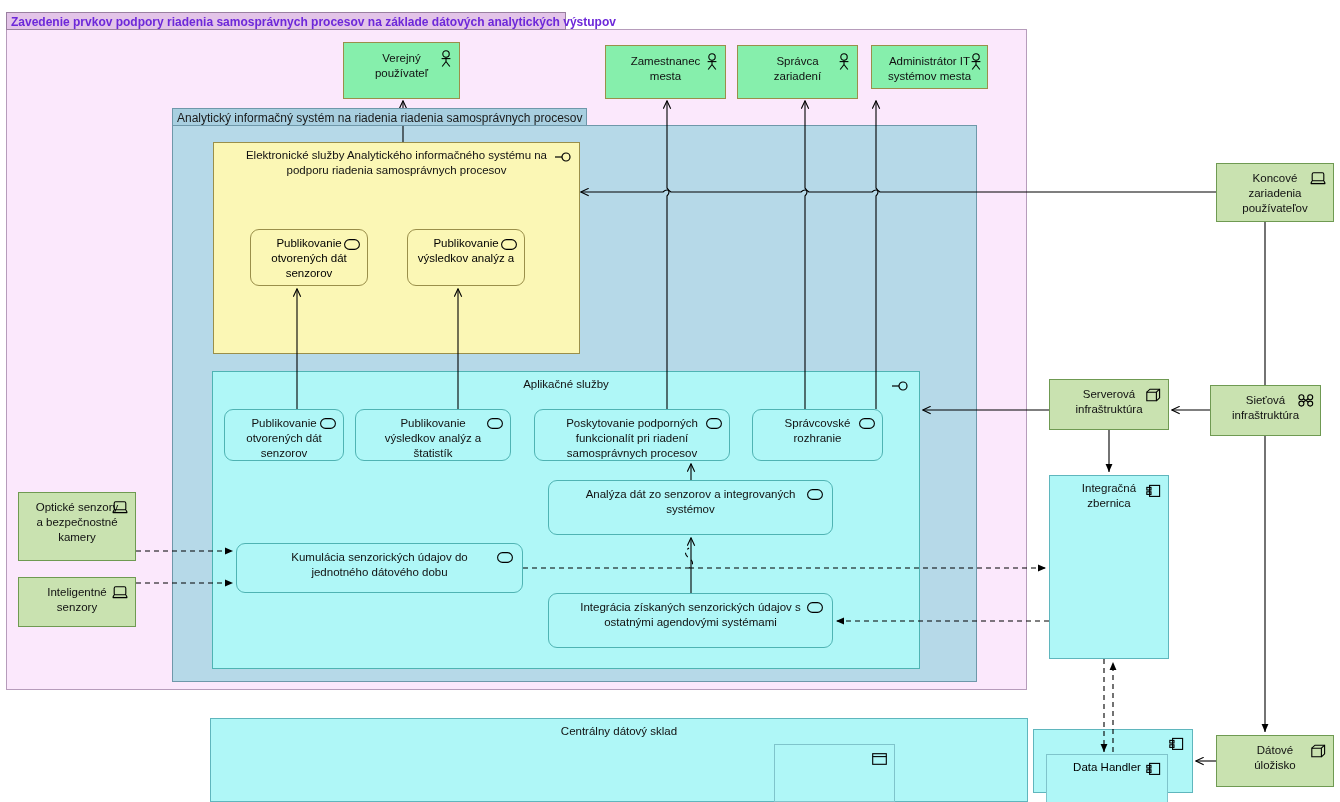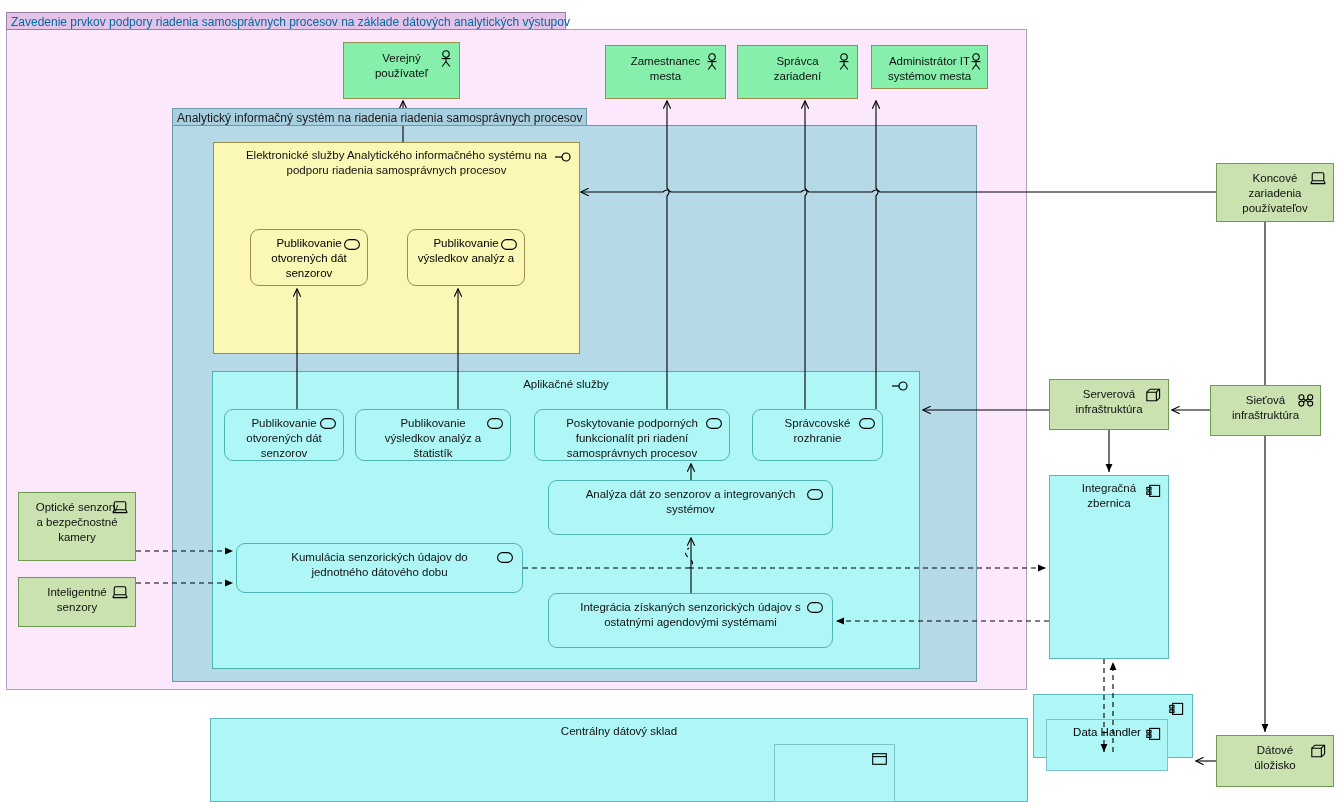--- a/index.html
+++ b/index.html
@@ -5,22 +5,22 @@
   html,body{margin:0;padding:0;background:#ffffff;}
   body{font-family:"Liberation Sans","DejaVu Sans",sans-serif;}
   #canvas{position:relative;width:1340px;height:802px;overflow:hidden;background:#ffffff;}
 
   .abs{position:absolute;box-sizing:border-box;}
 
   
   .grouping-title{
     position:absolute;box-sizing:border-box;
     background:#e3c4e8;border:1px solid #9a7fa0;
-    font-size:12px;color:#0369a1;line-height:16px;
-    padding:1px 4px 0 4px;white-space:nowrap;z-index:6;
+    font-size:12px;color:#6d28d9;line-height:16px;
+    padding:1px 4px 0 4px;white-space:nowrap;z-index:6;font-weight:bold;
   }
   .grouping-body{
     position:absolute;box-sizing:border-box;
     background:#fbe8fc;border:1px solid #b69cbb;
     z-index:1;
   }
   .sysgroup-title{
     position:absolute;box-sizing:border-box;
     background:#a8cfe0;border:1px solid #6f98aa;
     font-size:12px;color:#1a1a1a;line-height:16px;
@@ -294,21 +294,21 @@
 
   <div class="cyan-plain" style="left:1049px;top:475px;width:120px;height:184px;">
     <div class="box-title" style="padding:0 20px;">Integračná zbernica</div>
     <svg class="ico" style="right:7px;top:8px;" width="15" height="14" viewBox="0 0 15 14">
       <rect x="3.6" y="1.4" width="10" height="11" fill="none" stroke="#000" stroke-width="1.1"></rect>
       <rect x="0.8" y="3.4" width="4.2" height="2.6" fill="none" stroke="#000" stroke-width="1.1"></rect>
       <rect x="0.8" y="7.8" width="4.2" height="2.6" fill="none" stroke="#000" stroke-width="1.1"></rect>
     </svg>
   </div>
 
-  <div class="cyan-plain" style="left:1033px;top:694px;width:160px;height:64px;">
+  <div class="cyan-plain" style="left:1033px;top:729px;width:160px;height:64px;">
     <svg class="ico" style="right:8px;top:7px;" width="15" height="14" viewBox="0 0 15 14">
       <rect x="3.6" y="1.4" width="10" height="11" fill="none" stroke="#000" stroke-width="1.1"></rect>
       <rect x="0.8" y="3.4" width="4.2" height="2.6" fill="none" stroke="#000" stroke-width="1.1"></rect>
       <rect x="0.8" y="7.8" width="4.2" height="2.6" fill="none" stroke="#000" stroke-width="1.1"></rect>
     </svg>
     <div class="abs" style="left:12px;top:24px;width:122px;height:52px;background:#aff7f7;border:1px solid #7fc4cb;">
       <div class="abs" style="left:0;right:0;top:5px;text-align:center;font-size:11.5px;line-height:15px;padding:0 16px;">Data Handler</div>
       <svg class="ico" style="right:6px;top:7px;" width="15" height="14" viewBox="0 0 15 14">
         <rect x="3.6" y="1.4" width="10" height="11" fill="none" stroke="#000" stroke-width="1.1"></rect>
         <rect x="0.8" y="3.4" width="4.2" height="2.6" fill="none" stroke="#000" stroke-width="1.1"></rect>

